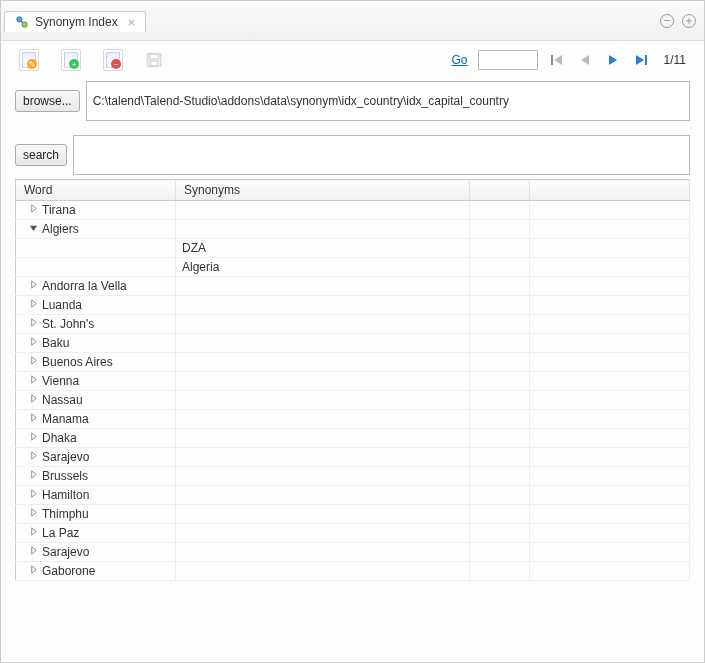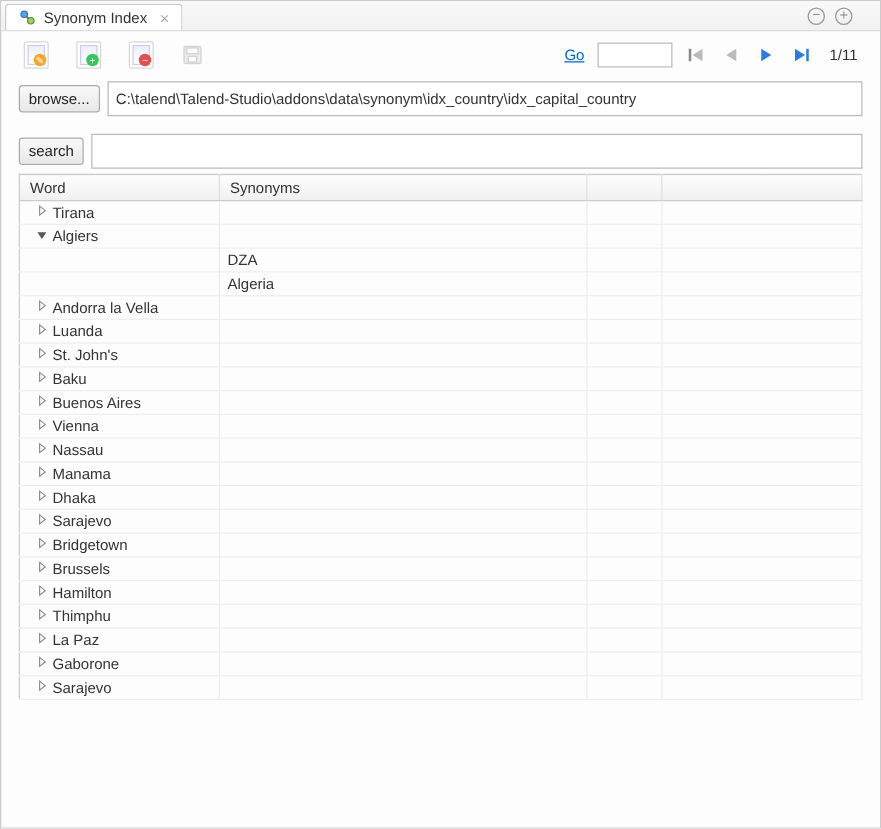--- a/index.html
+++ b/index.html
@@ -17,22 +17,22 @@
     background: #fdfdfd;
     display: flex;
     flex-direction: column;
   }
   .tabbar {
     display: flex;
     align-items: center;
     justify-content: space-between;
     border-bottom: 1px solid #ddd;
     background: linear-gradient(#fafafa, #f0f0f0);
-    height: 24px;
-    padding-right: 22px;
+    height: 40px;
+    padding-right: 8px;
   }
   .tab {
     display: flex;
     align-items: center;
     gap: 6px;
     padding: 3px 10px;
     background: #fff;
     border: 1px solid #ccc;
     border-bottom: none;
     border-top-left-radius: 3px;
@@ -114,21 +114,21 @@
     background: linear-gradient(#f8f8f8, #e8e8e8);
     border: 1px solid #aaa;
     border-radius: 3px;
     padding: 3px 7px;
     font-size: 12px;
     color: #222;
     cursor: pointer;
   }
   .text-input {
     flex: 1;
-    height: 28px;
+    height: 40px;
     border: 1px solid #bbb;
     padding: 2px 6px;
     font-size: 12px;
     color: #333;
     background: #fff;
   }
   .doccount {
     padding: 8px 16px 6px 16px;
     font-size: 12px;
     color: #222;
@@ -452,35 +452,20 @@
             <td></td>
           </tr>
           <tr>
             <td>
               <div class="tree-cell indent1">
                 <span class="twist">
                   <svg width="9" height="9" viewBox="0 0 10 10">
                     <polygon points="3,1 8,5 3,9" fill="none" stroke="#888" stroke-width="1"></polygon>
                   </svg>
                 </span>
-                <span>Bridgetown</span>
-              </div>
-            </td>
-            <td></td>
-            <td></td>
-            <td></td>
-          </tr>
-          <tr>
-            <td>
-              <div class="tree-cell indent1">
-                <span class="twist">
-                  <svg width="9" height="9" viewBox="0 0 10 10">
-                    <polygon points="3,1 8,5 3,9" fill="none" stroke="#888" stroke-width="1"></polygon>
-                  </svg>
-                </span>
                 <span>Brussels</span>
               </div>
             </td>
             <td></td>
             <td></td>
             <td></td>
           </tr>
           <tr>
             <td>
               <div class="tree-cell indent1">
@@ -527,36 +512,36 @@
             <td></td>
           </tr>
           <tr>
             <td>
               <div class="tree-cell indent1">
                 <span class="twist">
                   <svg width="9" height="9" viewBox="0 0 10 10">
                     <polygon points="3,1 8,5 3,9" fill="none" stroke="#888" stroke-width="1"></polygon>
                   </svg>
                 </span>
+                <span>Sarajevo</span>
+              </div>
+            </td>
+            <td></td>
+            <td></td>
+            <td></td>
+          </tr>
+          <tr>
+            <td>
+              <div class="tree-cell indent1">
+                <span class="twist">
+                  <svg width="9" height="9" viewBox="0 0 10 10">
+                    <polygon points="3,1 8,5 3,9" fill="none" stroke="#888" stroke-width="1"></polygon>
+                  </svg>
+                </span>
                 <span>Gaborone</span>
-              </div>
-            </td>
-            <td></td>
-            <td></td>
-            <td></td>
-          </tr>
-          <tr>
-            <td>
-              <div class="tree-cell indent1">
-                <span class="twist">
-                  <svg width="9" height="9" viewBox="0 0 10 10">
-                    <polygon points="3,1 8,5 3,9" fill="none" stroke="#888" stroke-width="1"></polygon>
-                  </svg>
-                </span>
-                <span>Sarajevo</span>
               </div>
             </td>
             <td></td>
             <td></td>
             <td></td>
           </tr>
         </tbody>
     </table>
   </div>
 

